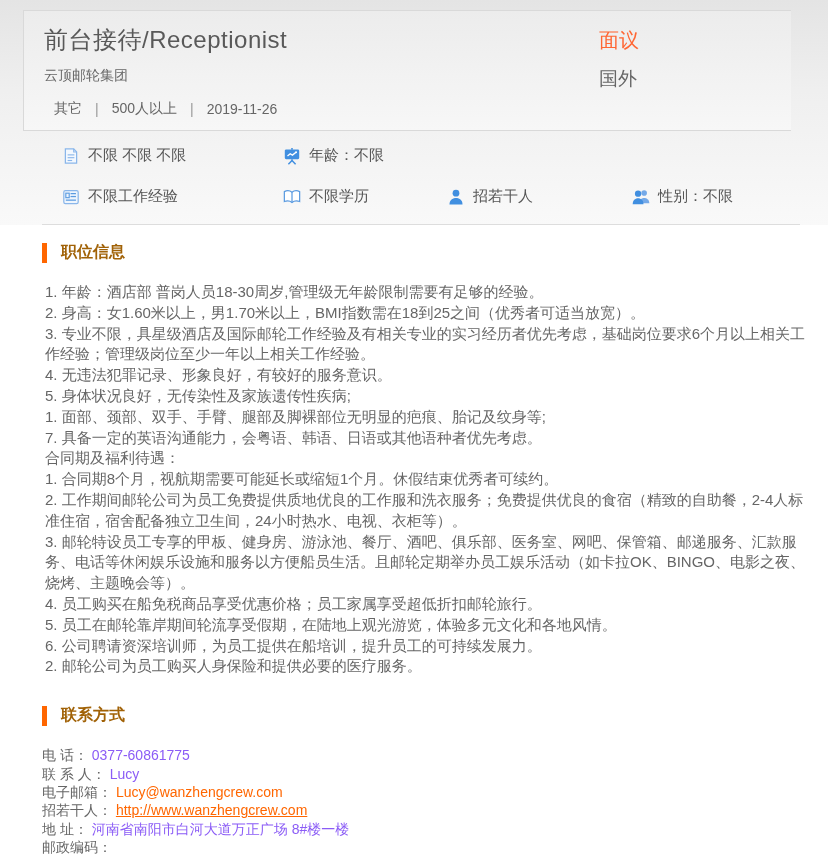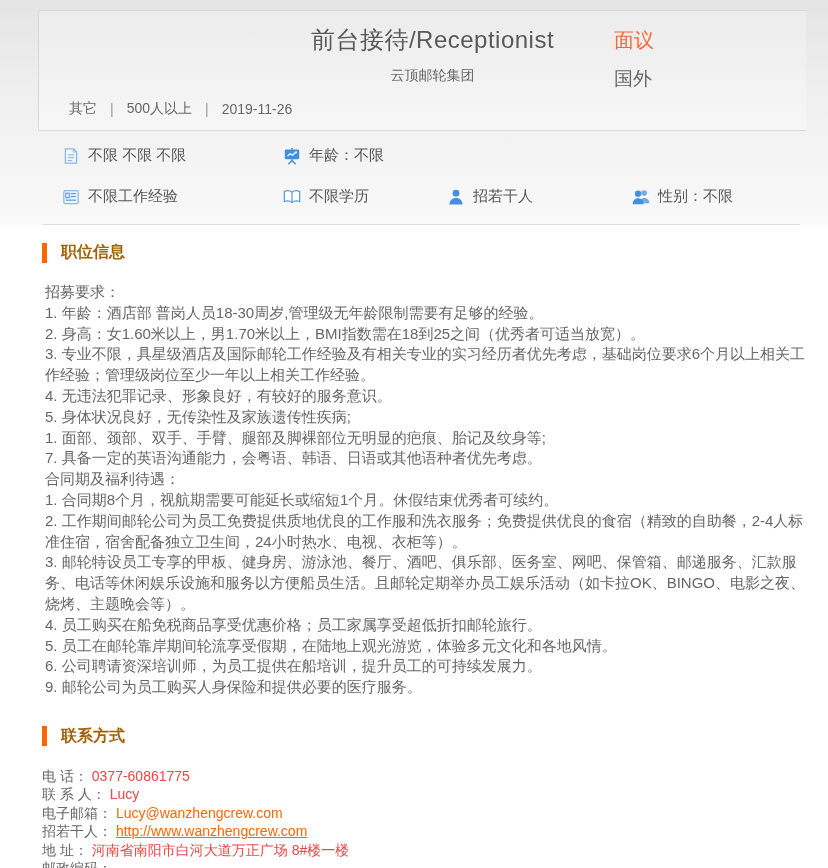--- a/index.html
+++ b/index.html
@@ -10,29 +10,28 @@
     overflow: hidden;
   }
   body { height: 868px; position: relative; }
 
   
   .top-zone {
     background: linear-gradient(180deg, #e4e4e4 0%, #efefef 40%, #f9f9f9 100%);
     padding-top: 10px;
   }
   .job-card {
-    margin-left: 38px;
+    margin-left: 23px;
     width: 768px;
     border: 1px solid #d9d9d9;
     border-right: none;
     background: linear-gradient(180deg, #ececec 0%, #f7f7f7 100%);
     position: relative;
     height: 121px;
     padding: 13px 0 0 20px;
-    text-align: center;
   }
   .job-title {
     font-size: 24px;
     color: #595959;
     letter-spacing: 0.5px;
   }
   .company-name {
     font-size: 14px;
     color: #666666;
     margin-top: 11px;
@@ -107,21 +106,21 @@
 
   .contact-section { margin-top: 28px; }
   .contact-body {
     margin: 20px 18px 0 42px;
     font-size: 14px;
     line-height: 18.4px;
     color: #666666;
   }
   .contact-row { white-space: nowrap; }
   .contact-label { color: #666666; }
-  .contact-value { color: #ef4444; }
+  .contact-value { color: #8b5cf6; }
   .contact-value.orange { color: #ff6600; }
   a.contact-value.link {
     color: #ff6600;
     text-decoration: underline;
     cursor: pointer;
     margin-top: 41px;
   }
 </style>
 </head>
 <body>
@@ -215,36 +214,35 @@
     </div>
   </div>
 </div>
 
 <div class="job-info-section">
   <div class="section-header">
     <span class="section-bar" style="background:#ff6600;"></span>
     <span class="section-title">职位信息</span>
   </div>
   <div class="job-body">
-    <p>招募要求：</p>
     <p>1. 年龄：酒店部 普岗人员18-30周岁,管理级无年龄限制需要有足够的经验。</p>
     <p>2. 身高：女1.60米以上，男1.70米以上，BMI指数需在18到25之间（优秀者可适当放宽）。</p>
     <p>3. 专业不限，具星级酒店及国际邮轮工作经验及有相关专业的实习经历者优先考虑，基础岗位要求6个月以上相关工作经验；管理级岗位至少一年以上相关工作经验。</p>
     <p>4. 无违法犯罪记录、形象良好，有较好的服务意识。</p>
     <p>5. 身体状况良好，无传染性及家族遗传性疾病;</p>
     <p>1. 面部、颈部、双手、手臂、腿部及脚裸部位无明显的疤痕、胎记及纹身等;</p>
     <p>7. 具备一定的英语沟通能力，会粤语、韩语、日语或其他语种者优先考虑。</p>
     <p>合同期及福利待遇：</p>
     <p>1. 合同期8个月，视航期需要可能延长或缩短1个月。休假结束优秀者可续约。</p>
     <p>2. 工作期间邮轮公司为员工免费提供质地优良的工作服和洗衣服务；免费提供优良的食宿（精致的自助餐，2-4人标准住宿，宿舍配备独立卫生间，24小时热水、电视、衣柜等）。</p>
     <p>3. 邮轮特设员工专享的甲板、健身房、游泳池、餐厅、酒吧、俱乐部、医务室、网吧、保管箱、邮递服务、汇款服务、电话等休闲娱乐设施和服务以方便船员生活。且邮轮定期举办员工娱乐活动（如卡拉OK、BINGO、电影之夜、烧烤、主题晚会等）。</p>
     <p>4. 员工购买在船免税商品享受优惠价格；员工家属享受超低折扣邮轮旅行。</p>
     <p>5. 员工在邮轮靠岸期间轮流享受假期，在陆地上观光游览，体验多元文化和各地风情。</p>
     <p>6. 公司聘请资深培训师，为员工提供在船培训，提升员工的可持续发展力。</p>
-    <p>9. 邮轮公司为员工购买人身保险和提供必要的医疗服务。</p>
+    <p>2. 邮轮公司为员工购买人身保险和提供必要的医疗服务。</p>
   </div>
 </div>
 
 <div class="contact-section">
   <div class="section-header">
     <span class="section-bar" style="background:#ff6600;"></span>
     <span class="section-title">联系方式</span>
   </div>
   <div class="contact-body">
     <div class="contact-row">

